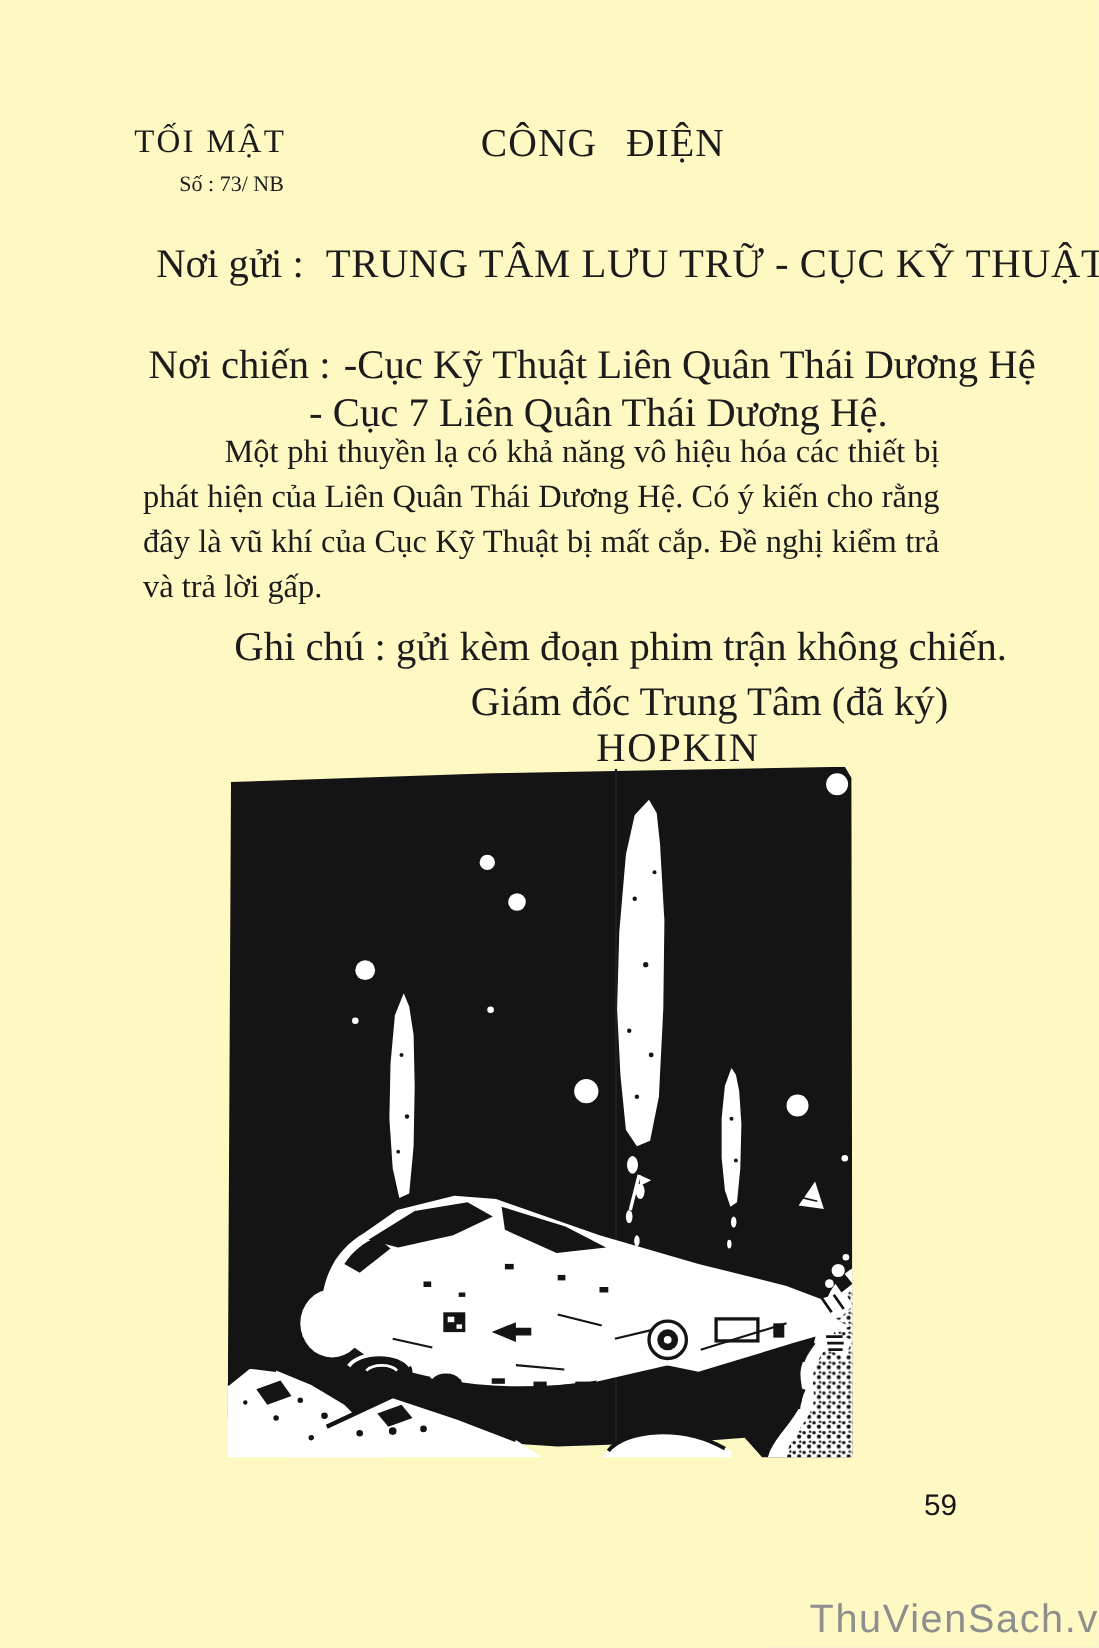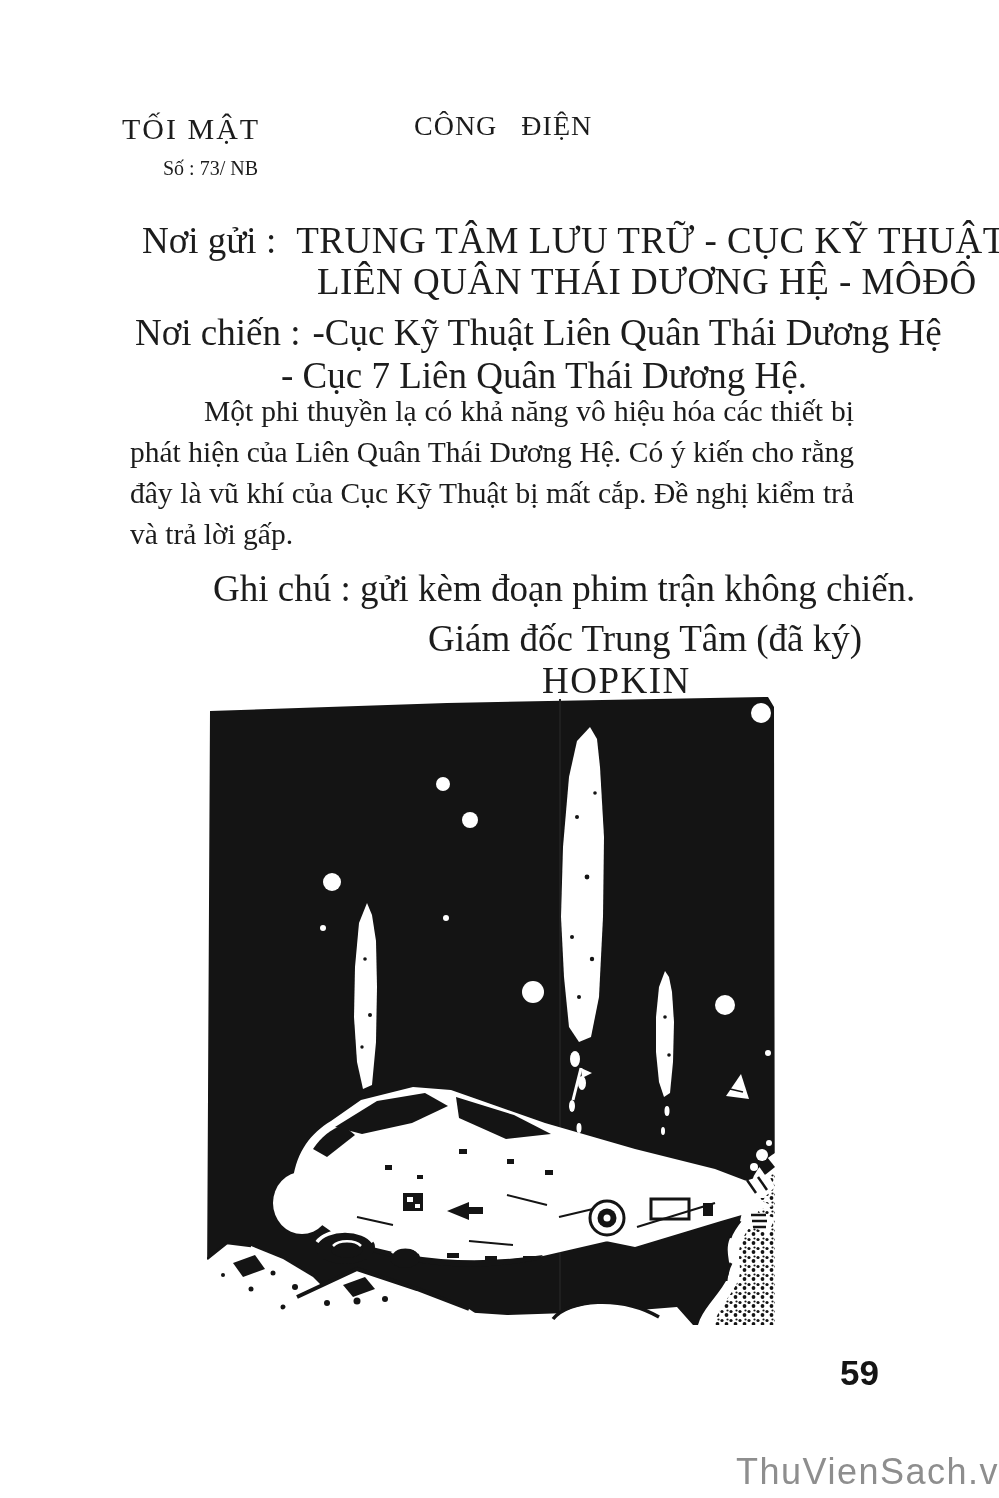--- a/index.html
+++ b/index.html
@@ -1,24 +1,24 @@
 <!DOCTYPE html>
 <html><head>
 <meta charset="utf-8">
 <style>
   * { margin:0; padding:0; box-sizing:border-box; }
   html,body { background:#e8e8e8; }
   .page {
     position:relative; width:999px; height:1498px; margin:0 auto;
-    background:#ffffff; overflow:hidden;
+    background:#fef9c3; overflow:hidden;
     font-family:"Liberation Serif","DejaVu Serif",serif; color:#1c1c1c;
   }
   .t { position:absolute; white-space:nowrap; font-size:37px; line-height:1.2; }
   .classification { left:122px; top:111px; font-size:30px; letter-spacing:2px; }
-  .title          { left:414px; top:109px; font-size:28px; letter-spacing:1px; word-spacing:16px; }
+  .title          { left:437px; top:109px; font-size:36px; letter-spacing:1px; word-spacing:16px; }
   .docnum         { left:163px; top:156px; font-size:20px; }
   .sender-row     { left:142px; top:219px; }
   .sender-row .val{ margin-left:20px; letter-spacing:.5px; }
   .sender-line2   { left:317px; top:260px; letter-spacing:.5px; }
   .recipient-row  { left:135px; top:311px; }
   .recipient-row .val { margin-left:12px; }
   .recipient-line2{ left:281px; top:354px; }
   .body-par {
     position:absolute; left:130px; top:391px; width:724px;
     font-size:29.5px; line-height:41px; text-align:justify; text-indent:74px;
@@ -26,40 +26,39 @@
   .note      { left:213px; top:567px; }
   .sig-title { left:428px; top:617px; }
   .sig-name  { left:542px; top:659px; letter-spacing:1.5px; }
   .panel { position:absolute; left:207px; top:697px; width:568px; height:628px; }
   .wm-left {
     left:2px; top:1300px; font-family:"Liberation Sans","DejaVu Sans",sans-serif;
     font-size:21px; color:#262626; letter-spacing:-.2px; z-index:5;
   }
   .pageno {
     left:840px; top:1352px; font-family:"Liberation Sans","DejaVu Sans",sans-serif;
-    font-size:35px; font-weight:700; color:#151515;
+    font-size:27px; font-weight:400; color:#151515;
   }
   .wm-right {
     left:736px; top:1450px; font-family:"Liberation Sans","DejaVu Sans",sans-serif;
     font-size:36px; color:#8e8e8e; letter-spacing:1.5px;
   }
 </style>
 </head>
 <body>
 
 <div class="page">
 
   <span class="t classification">TỐI MẬT</span>
   <span class="t title">CÔNG ĐIỆN</span>
   <span class="t docnum">Số : 73/ NB</span>
 
   <div class="t sender-row">
     <span class="lbl">Nơi gửi :</span><span class="val">TRUNG TÂM LƯU TRỮ - CỤC KỸ THUẬT</span>
   </div>
-  <span class="t sender-line2">LIÊN QUÂN THÁI DƯƠNG HỆ - MÔĐÔ</span>
 
   <div class="t recipient-row">
     <span class="lbl">Nơi chiến :</span><span class="val">-Cục Kỹ Thuật Liên Quân Thái Dương Hệ</span>
   </div>
   <span class="t recipient-line2">- Cục 7 Liên Quân Thái Dương Hệ.</span>
 
   <p class="body-par">Một phi thuyền lạ có khả năng vô hiệu hóa các thiết bị phát hiện của Liên Quân Thái Dương Hệ. Có ý kiến cho rằng đây là vũ khí của Cục Kỹ Thuật bị mất cắp. Đề nghị kiểm trả và trả lời gấp.</p>
 
   <span class="t sig-title">Giám đốc Trung Tâm (đã ký)</span>
   <span class="t note">Ghi chú : gửi kèm đoạn phim trận không chiến.</span>

